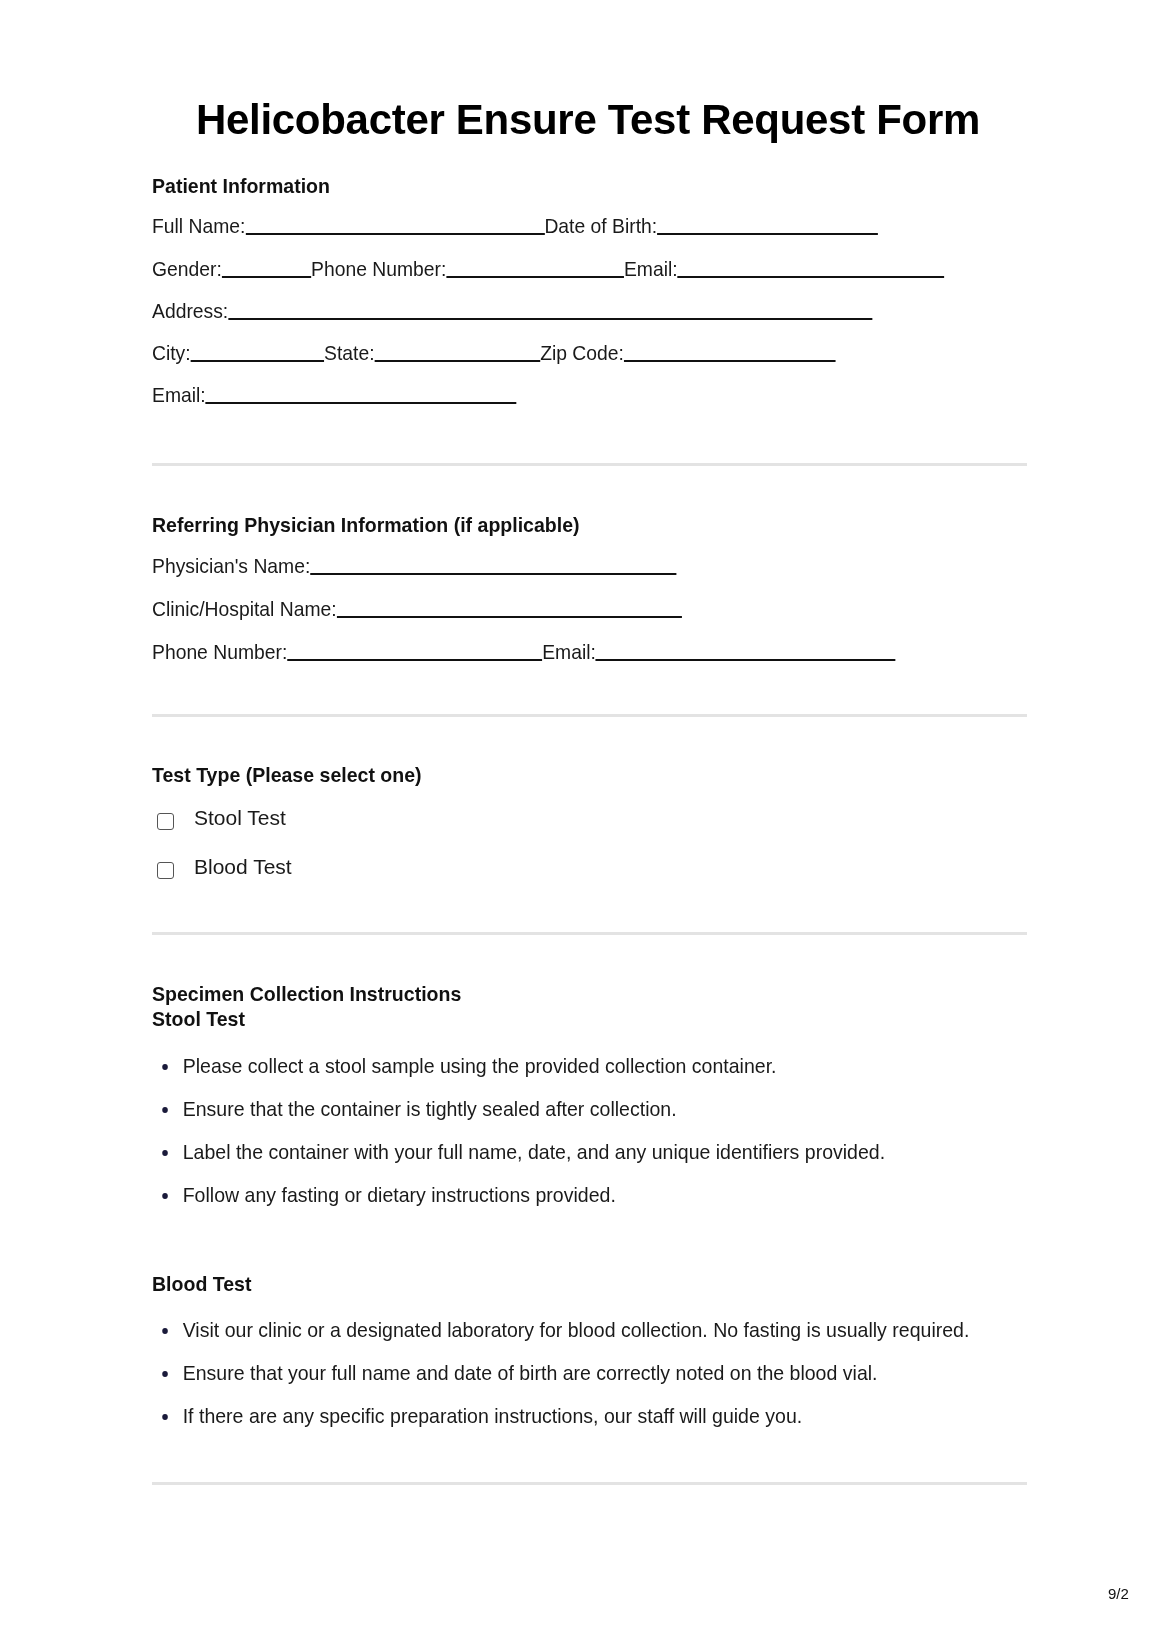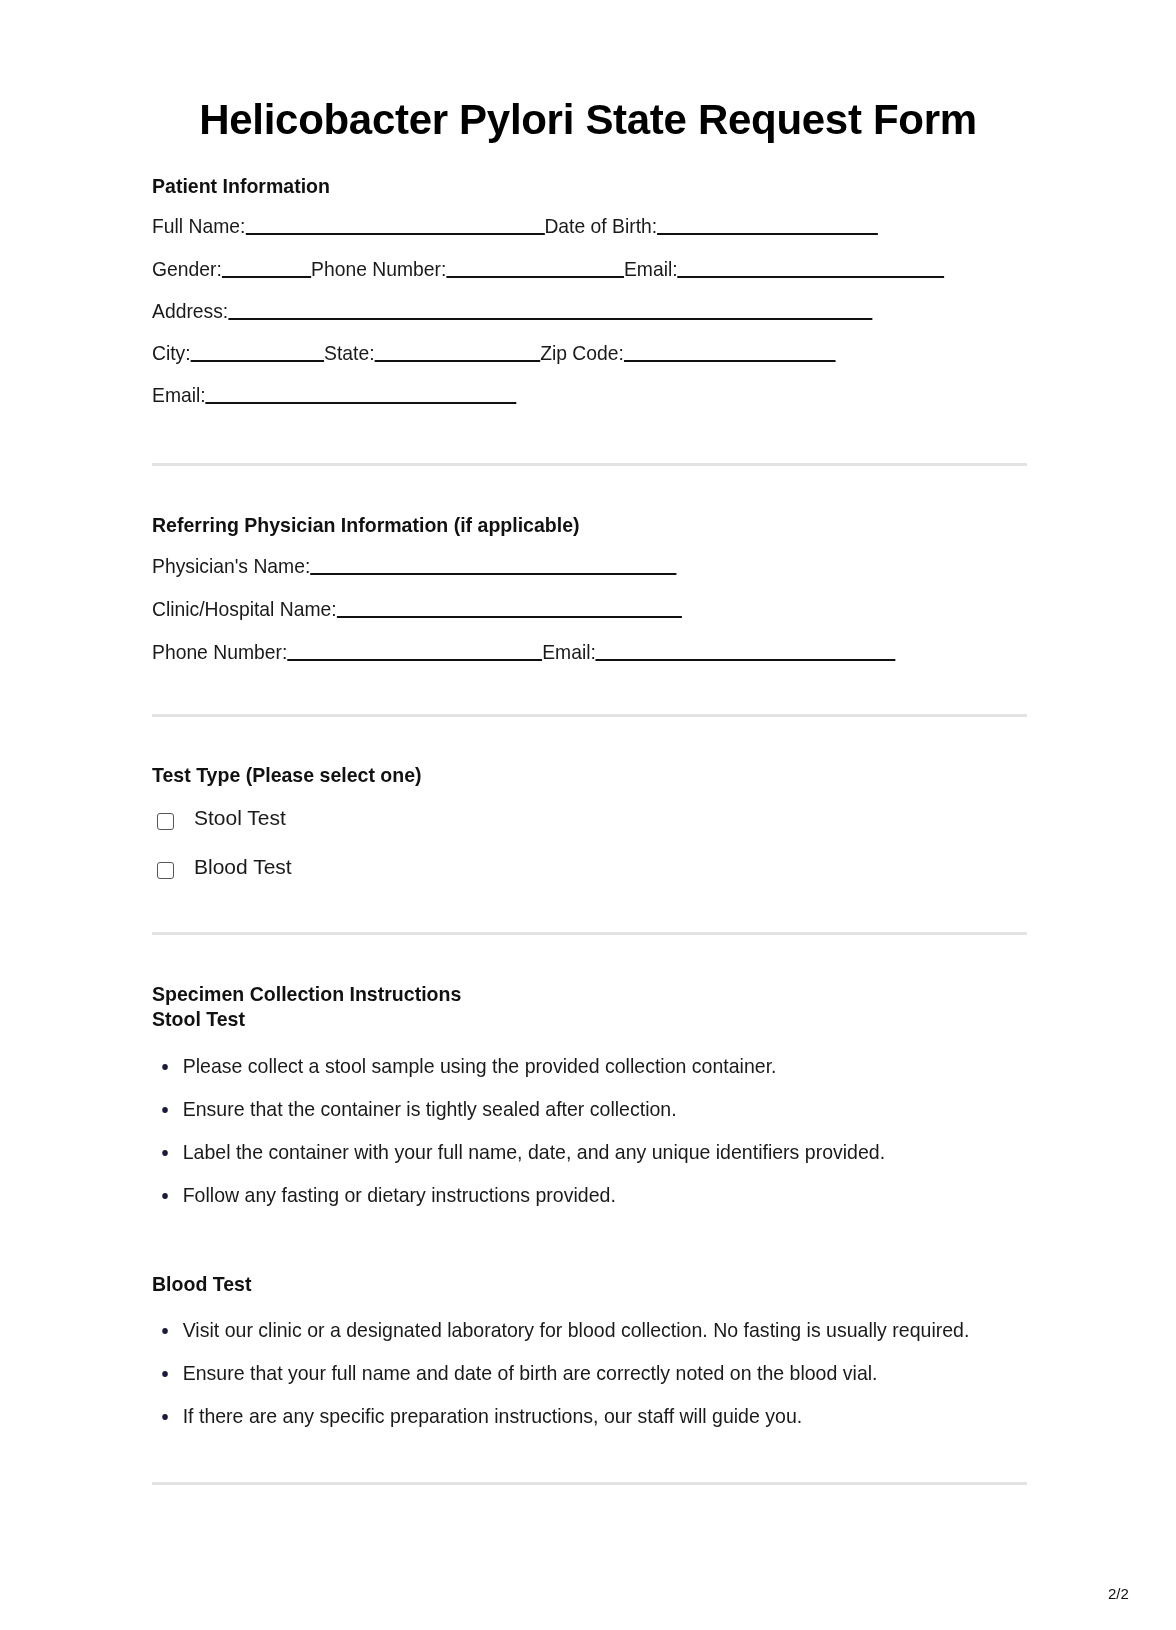--- a/index.html
+++ b/index.html
@@ -45,21 +45,21 @@
       content: ""; position: absolute; left: 11px; top: 10px; width: 6px; height: 6px;
       border-radius: 50%; background: #1a1a3a;
     }
     .page-num {
       position: absolute; left: 1108px; top: 1585px; font-size: 15px; color: #111;
     }
   </style>
 </head>
 <body>
 
-<div class="page-title">Helicobacter Pylori State Request Form</div>
+<div class="page-title">Helicobacter Ensure Test Request Form</div>
 
 <div class="section-heading" style="top:174px;">Patient Information</div>
 
 <div class="row" style="top:213px;">
   <span class="lbl">Full Name: </span>
   <span class="blank" style="width:325px;"></span>
   <span class="lbl">Date of Birth:</span>
   <span class="blank" style="width:240px;"></span>
 </div>
 
@@ -141,13 +141,13 @@
 <div class="section-heading" style="top:1272px;">Blood Test</div>
 
 <ul class="bullets" style="top:1318px;">
   <li>Visit our clinic or a designated laboratory for blood collection. No fasting is usually required.</li>
   <li>Ensure that your full name and date of birth are correctly noted on the blood vial.</li>
   <li>If there are any specific preparation instructions, our staff will guide you.</li>
 </ul>
 
 <div class="rule" style="top:1482px;"></div>
 
-<div class="page-num">2/2</div>
+<div class="page-num">9/2</div>
 
 </body></html>

